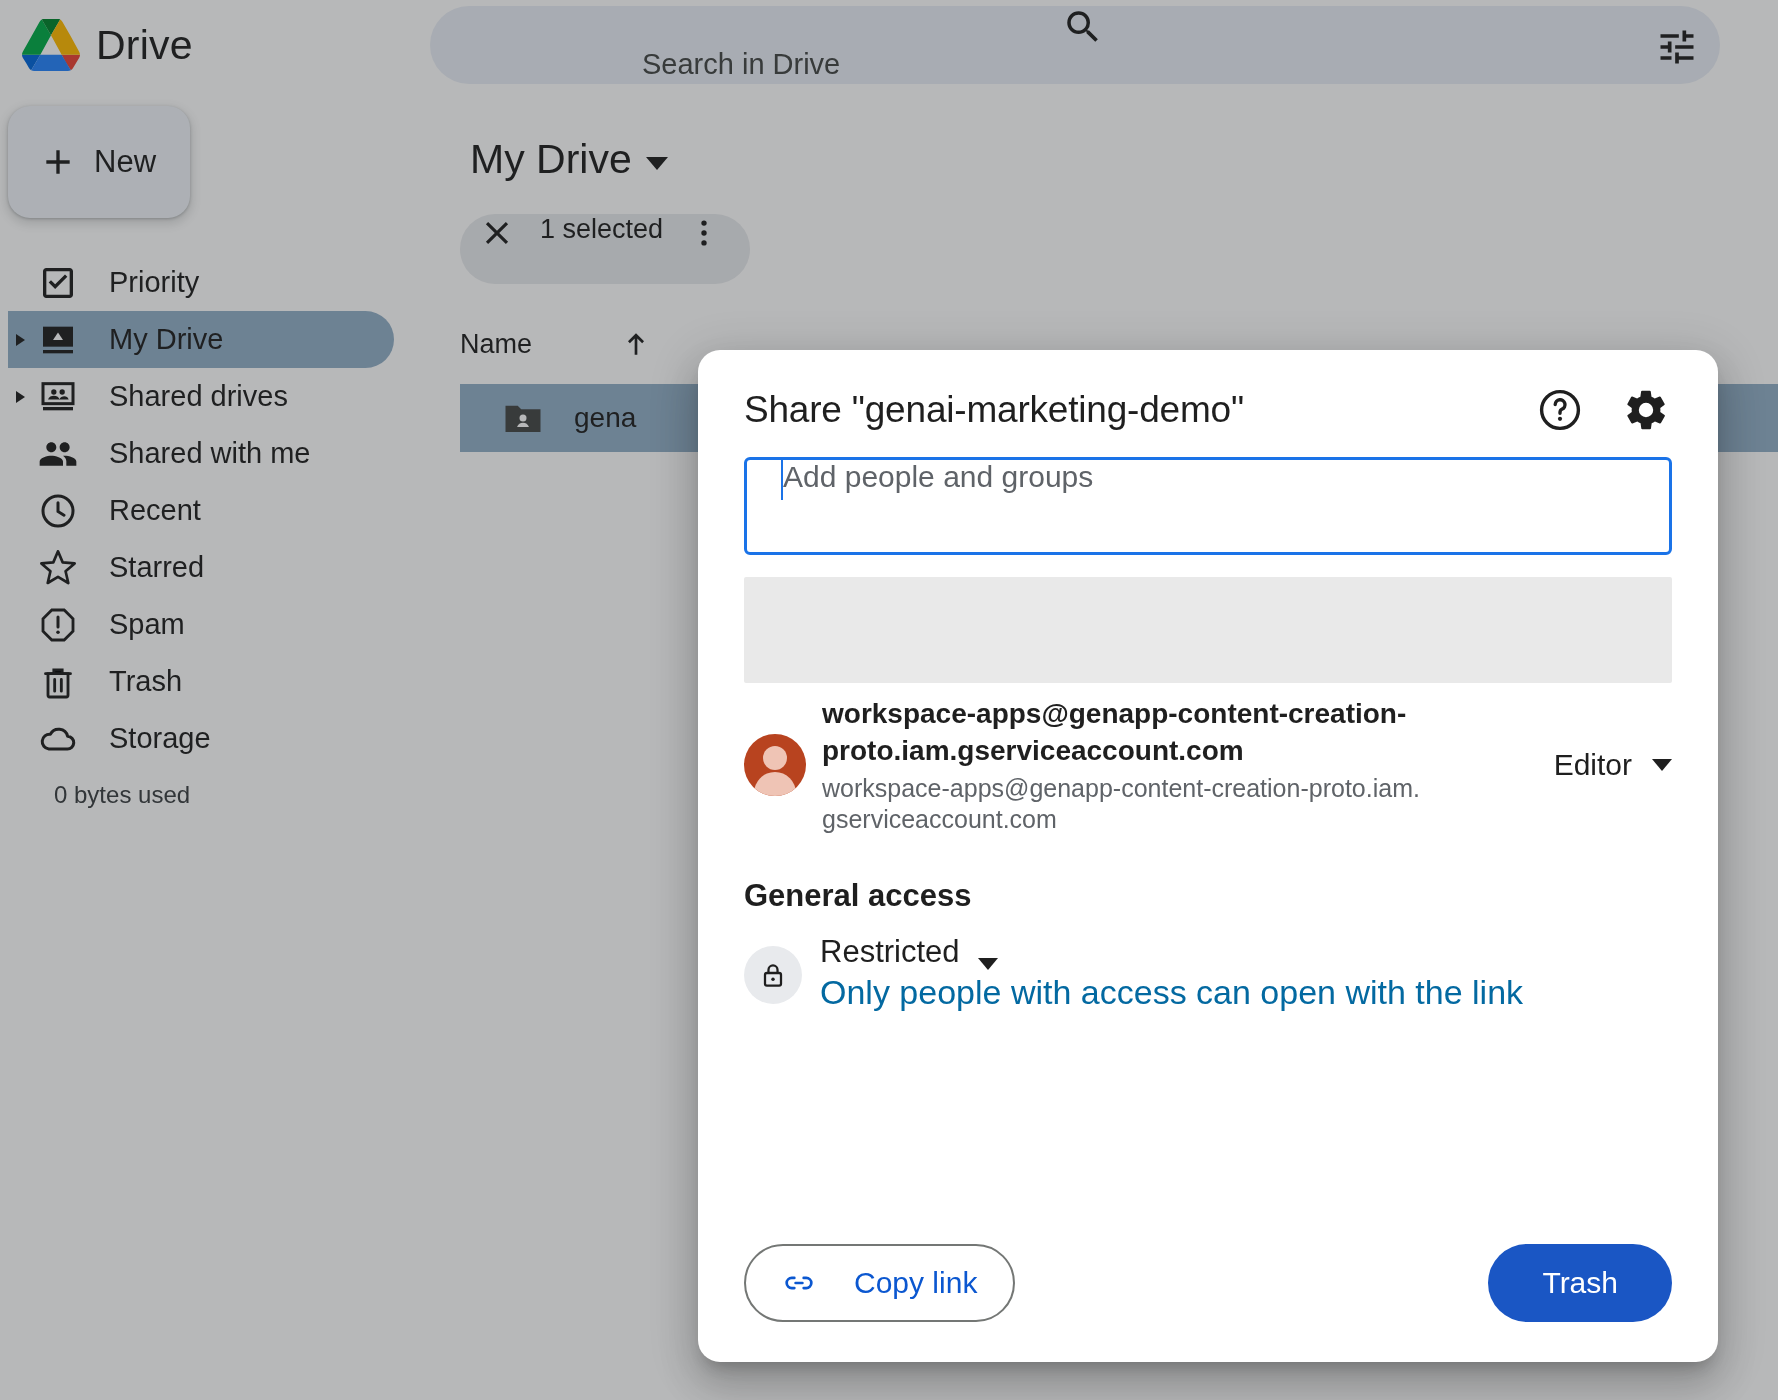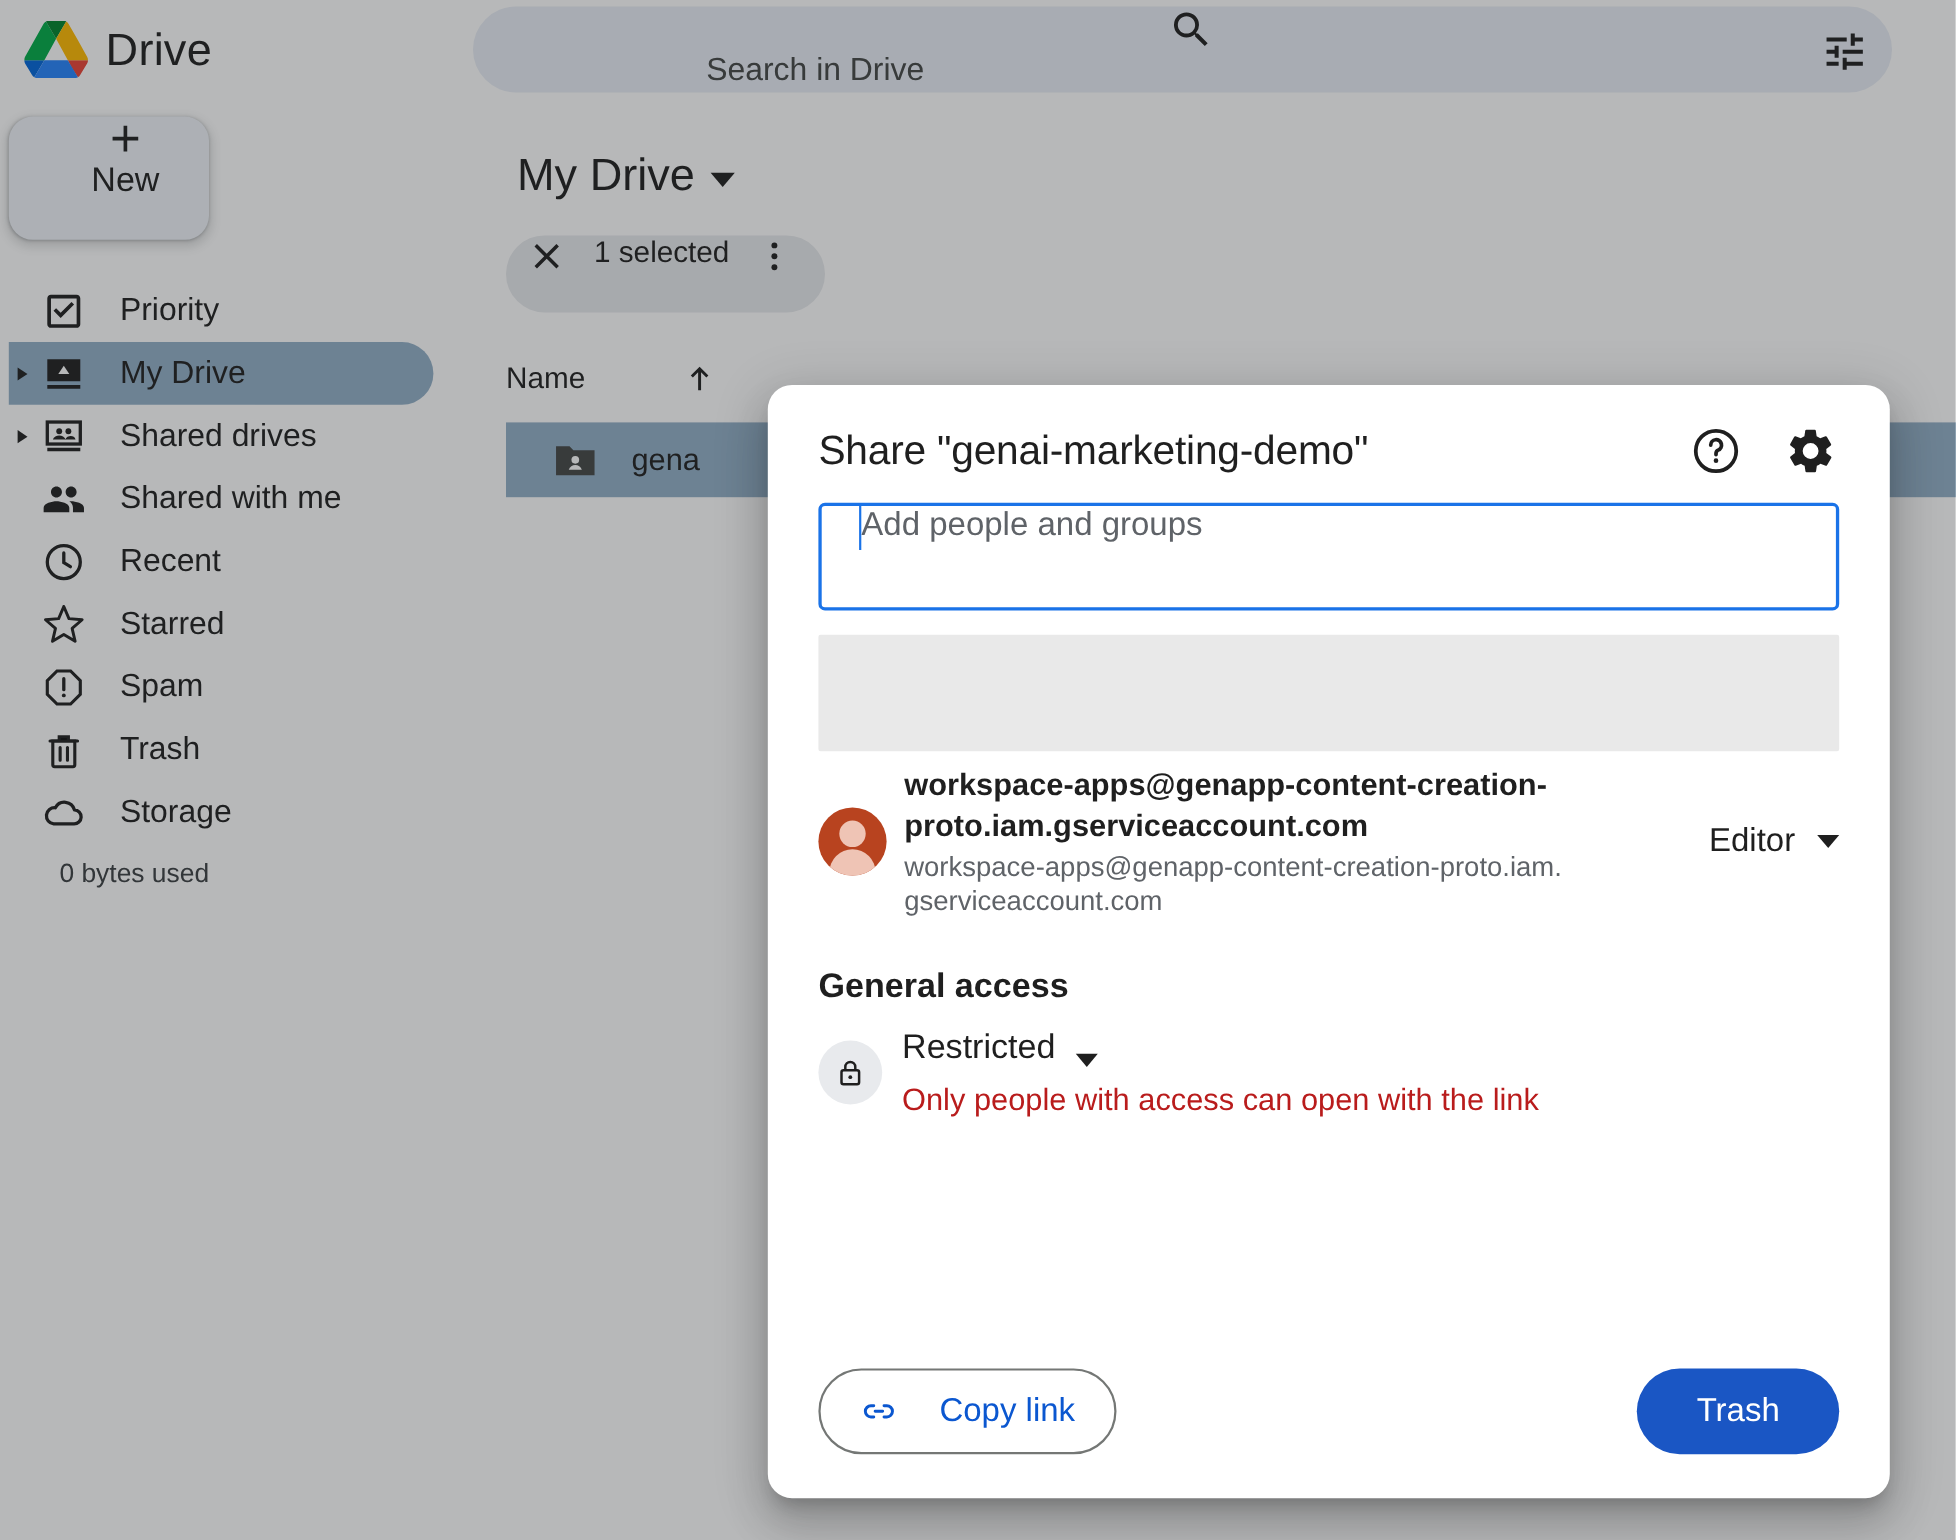--- a/index.html
+++ b/index.html
@@ -56,22 +56,22 @@
 
   
   .sidenav {
     position: absolute; left: 0; top: 90px; width: 430px; bottom: 0;
   }
   .new-btn {
     margin: 16px 0 0 8px;
     width: 182px; height: 112px;
     background: #f0f4f9; border: none; border-radius: 22px;
     box-shadow: 0 1px 3px rgba(60,64,67,.3), 0 4px 8px 3px rgba(60,64,67,.15);
-    display: flex; align-items: center; padding-left: 30px;
-    cursor: pointer; font-family: "Liberation Sans", sans-serif; flex-direction: column;
+    display: flex; align-items: center; gap: 16px; padding-left: 30px;
+    cursor: pointer; font-family: "Liberation Sans", sans-serif;
   }
   .new-plus { width: 40px; height: 40px; flex: none; }
   .new-label { font-size: 31px; color: #1f1f1f; }
 
   .nav-list { margin-top: 36px; }
   .nav-item {
     position: relative;
     display: flex; align-items: center;
     height: 57px; margin: 0 36px 0 8px;
     border-radius: 0 40px 40px 0;
@@ -209,21 +209,21 @@
 
   .ga-row { display: flex; align-items: flex-start; margin-top: 20px; }
   .lock-chip {
     width: 58px; height: 58px; border-radius: 50%; background: #e8eaed;
     display: flex; align-items: center; justify-content: center; flex: none;
     margin-top: 12px;
   }
   .ga-body { margin-left: 18px; }
   .ga-select { display: flex; align-items: flex-end; gap: 18px; cursor: pointer; }
   .ga-label { font-size: 31px; color: #1f1f1f; }
-  .ga-desc { font-size: 28px; color: #b91c1c; margin-top: 14px; }
+  .ga-desc { font-size: 34px; color: #0369a1; margin-top: 3px; }
 
   .dlg-foot {
     margin-top: auto; margin-bottom: 40px;
     display: flex; align-items: center; justify-content: space-between;
   }
   .copy-link {
     display: flex; align-items: center; gap: 38px;
     height: 78px; padding: 0 36px;
     border: 2px solid #747775; border-radius: 40px; background: transparent;
     cursor: pointer; font-family: "Liberation Sans", sans-serif;

